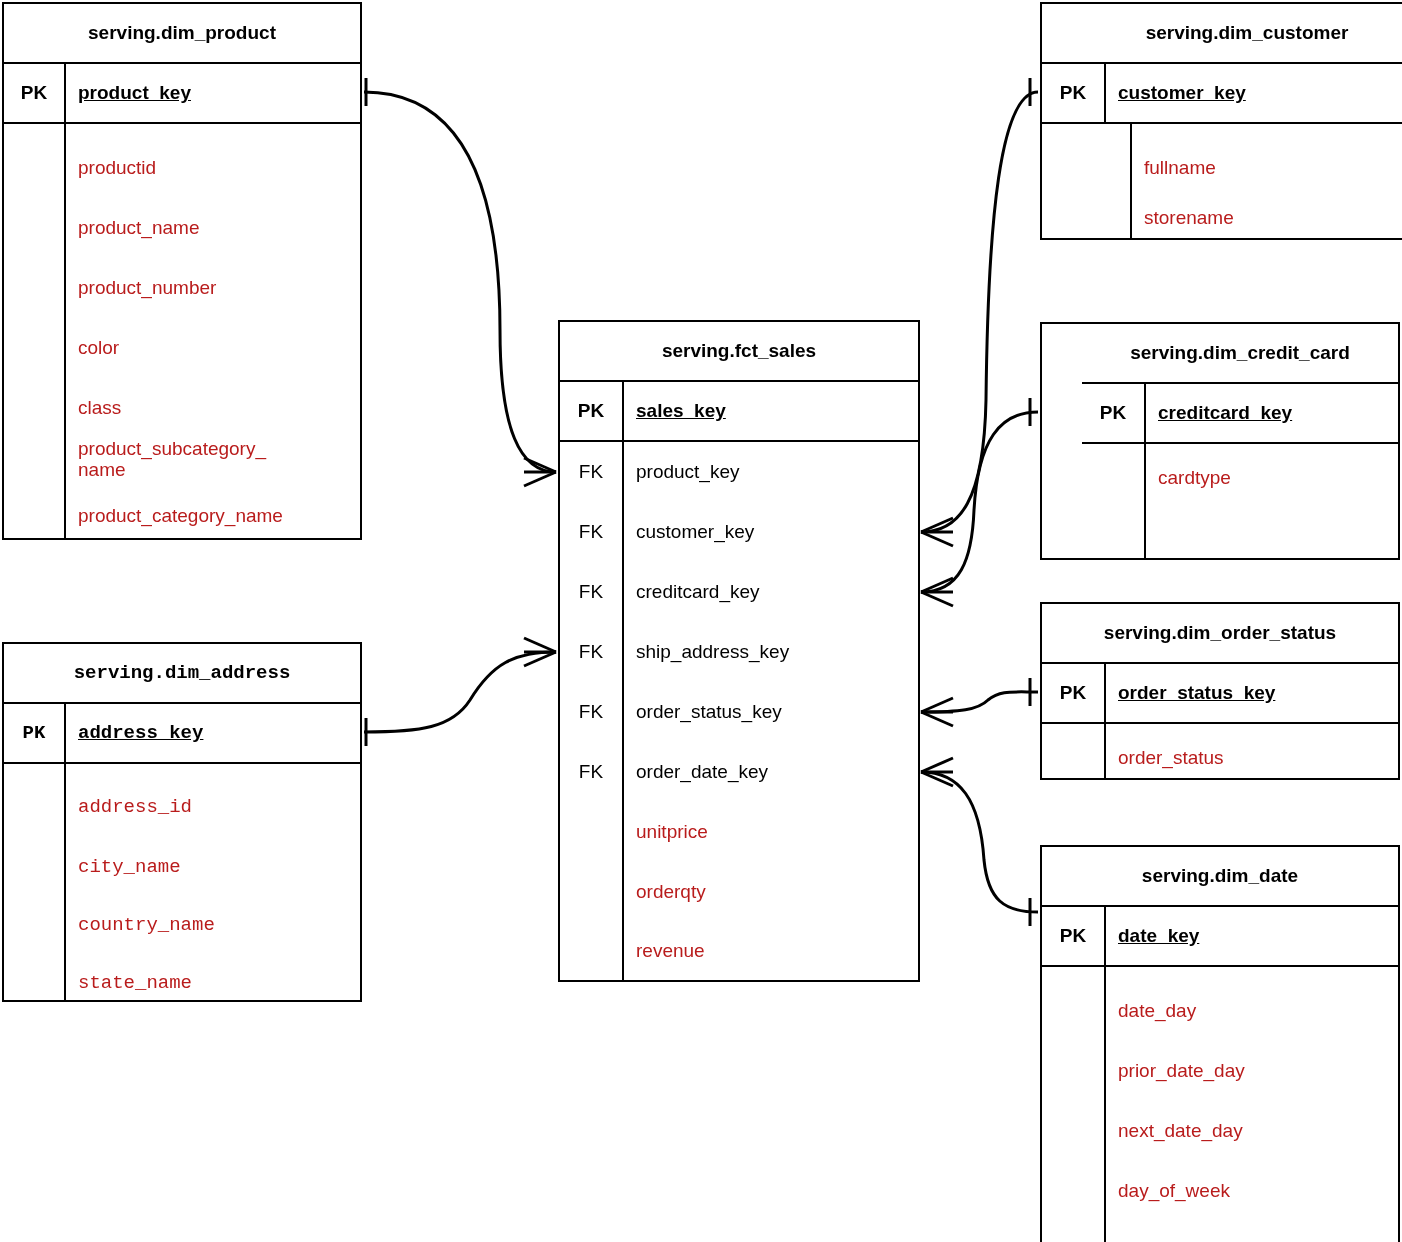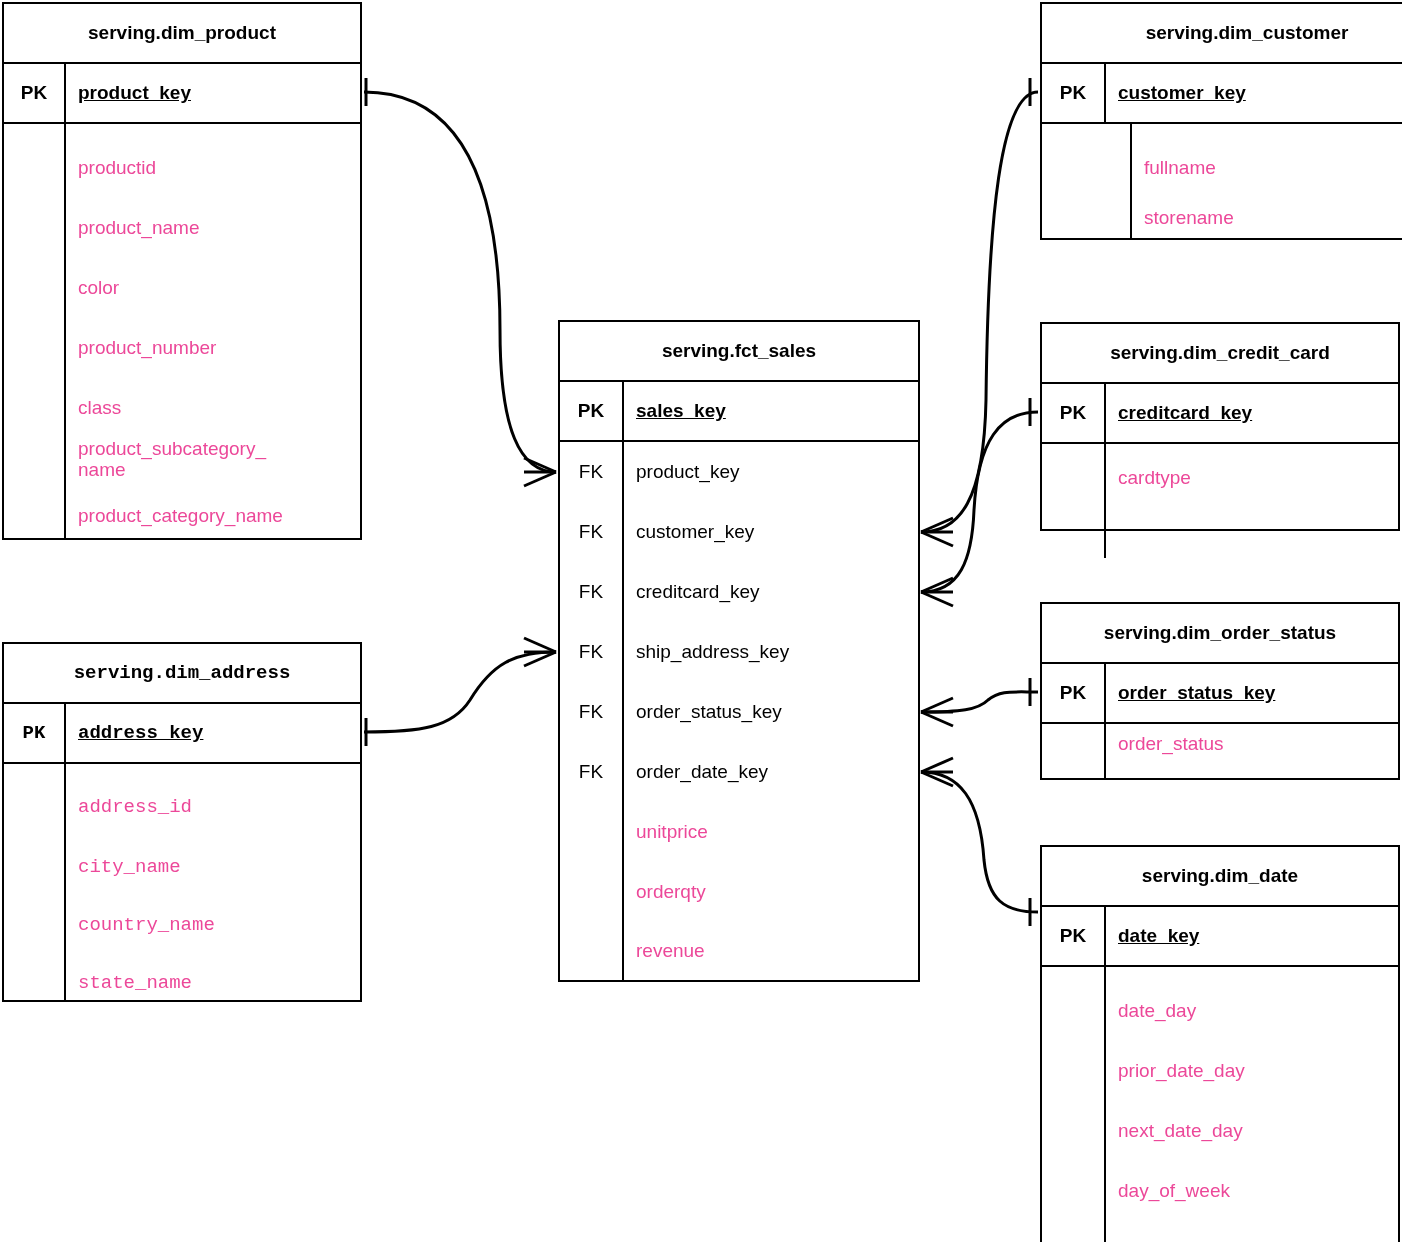--- a/index.html
+++ b/index.html
@@ -85,21 +85,21 @@
     box-sizing: border-box;
   }
   .attrs-list {
     flex: 1 1 auto;
     box-sizing: border-box;
     border-left: 2px solid #000000;
     padding-left: 12px;
   }
   .attr {
     font-size: 19px;
-    color: #ec4899;
+    color: #b91c1c;
     line-height: 1.12;
     display: flex;
     align-items: center;
   }
 </style>
 </head>
 <body>
 
 <div id="canvas">
 
@@ -161,22 +161,22 @@
     <div class="ent-title" style="height:60px;">serving.dim_product</div>
     <div class="row pkrow" style="height:60px;">
       <div class="keycol" style="width:60px;">PK</div>
       <div class="namecol">product_key</div>
     </div>
     <div class="attrs" style="height:414px;">
       <div class="attrs-key" style="width:60px;"></div>
       <div class="attrs-list" style="padding-top:14px;">
         <div class="attr" style="height:60px;">productid</div>
         <div class="attr" style="height:60px;">product_name</div>
+        <div class="attr" style="height:60px;">product_number</div>
         <div class="attr" style="height:60px;">color</div>
-        <div class="attr" style="height:60px;">product_number</div>
         <div class="attr" style="height:60px;">class</div>
         <div class="attr" style="height:56px; white-space:pre-line; line-height:1.12; display:block;">product_subcategory_
 name</div>
         <div class="attr" style="height:44px;">product_category_name</div>
       </div>
     </div>
   </div>
 
   <div class="entity" style="left:2px; top:642px; width:360px; height:360px;font-family:Liberation Mono, monospace;">
     <div class="ent-title" style="height:60px;">serving.dim_address</div>
@@ -245,21 +245,21 @@
     </div>
     <div class="attrs" style="height:114px;">
       <div class="attrs-key" style="width:62px;"></div>
       <div class="attrs-list" style="padding-top:14px;margin-left:26px;">
         <div class="attr" style="height:60px;">fullname</div>
         <div class="attr" style="height:40px;">storename</div>
       </div>
     </div>
   </div>
 
-  <div class="entity" style="left:1040px; top:322px; width:360px; height:209px;">
+  <div class="entity" style="left:1040px; top:322px; width:360px; height:238px;padding-left:40px;">
     <div class="ent-title" style="height:60px;">serving.dim_credit_card</div>
     <div class="row pkrow" style="height:60px;">
       <div class="keycol" style="width:62px;">PK</div>
       <div class="namecol">creditcard_key</div>
     </div>
     <div class="attrs" style="height:114px;">
       <div class="attrs-key" style="width:62px;"></div>
       <div class="attrs-list" style="padding-top:14px;">
         <div class="attr" style="height:40px;">cardtype</div>
       </div>
@@ -267,21 +267,21 @@
   </div>
 
   <div class="entity" style="left:1040px; top:602px; width:360px; height:178px;">
     <div class="ent-title" style="height:60px;">serving.dim_order_status</div>
     <div class="row pkrow" style="height:60px;">
       <div class="keycol" style="width:62px;">PK</div>
       <div class="namecol">order_status_key</div>
     </div>
     <div class="attrs" style="height:54px;">
       <div class="attrs-key" style="width:62px;"></div>
-      <div class="attrs-list" style="">
+      <div class="attrs-list" style="padding-top:14px;">
         <div class="attr" style="height:40px;">order_status</div>
       </div>
     </div>
   </div>
 
   <div class="entity" style="left:1040px; top:845px; width:360px; height:420px;">
     <div class="ent-title" style="height:60px;">serving.dim_date</div>
     <div class="row pkrow" style="height:60px;">
       <div class="keycol" style="width:62px;">PK</div>
       <div class="namecol">date_key</div>

